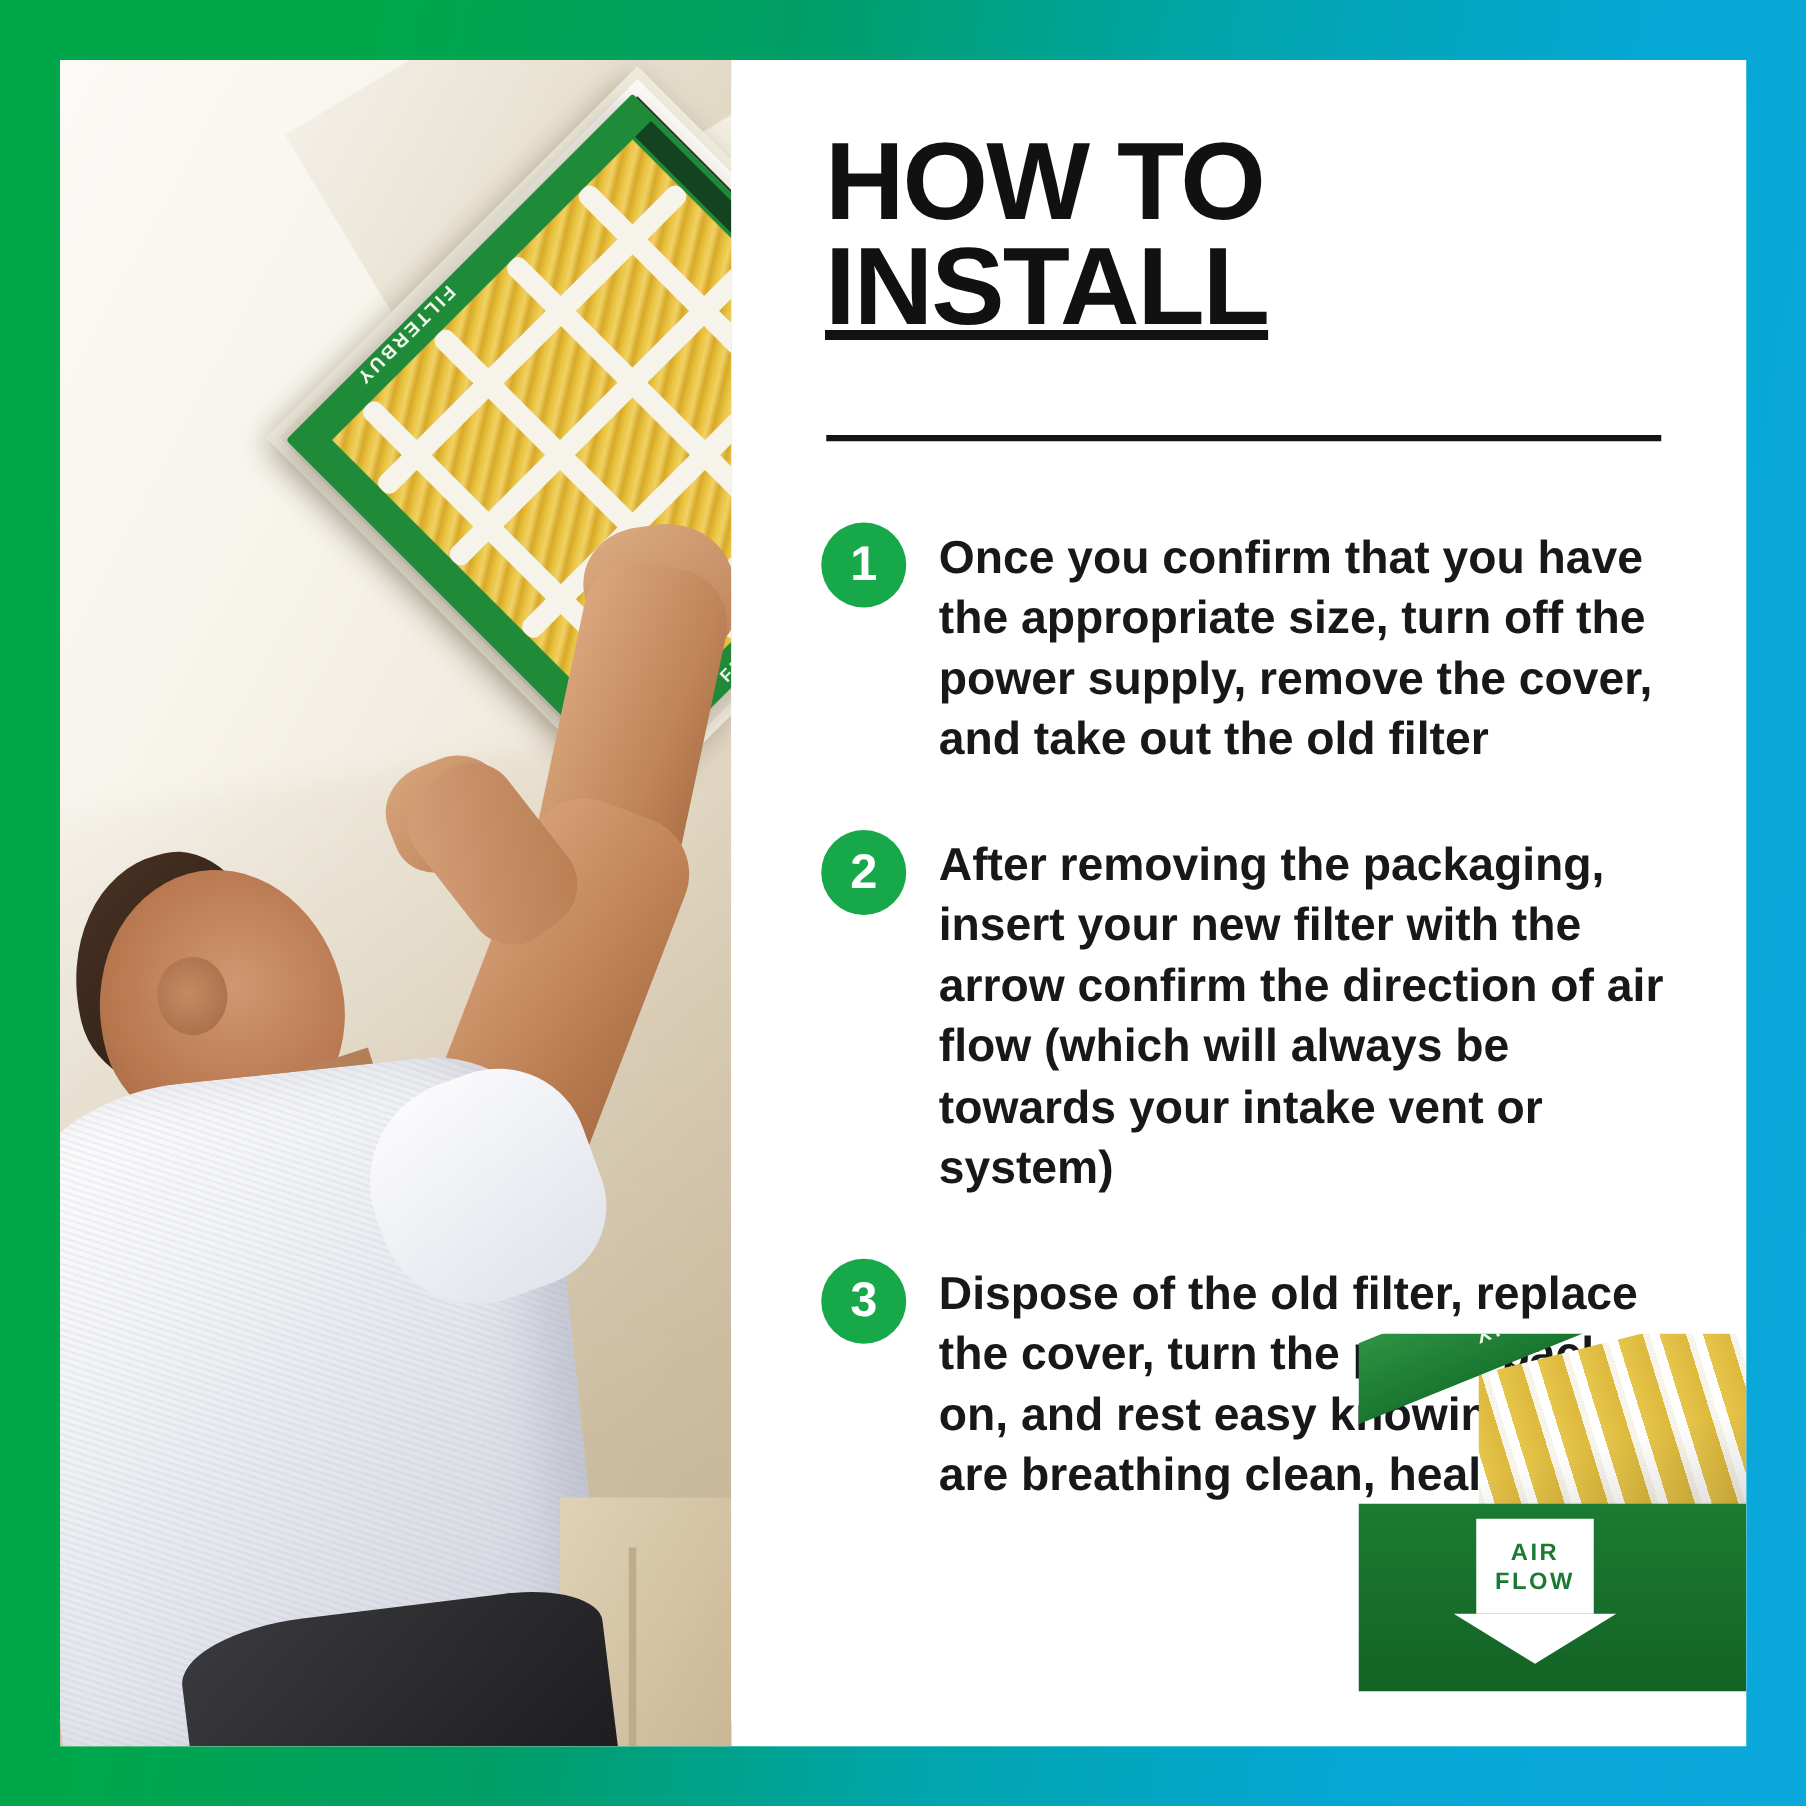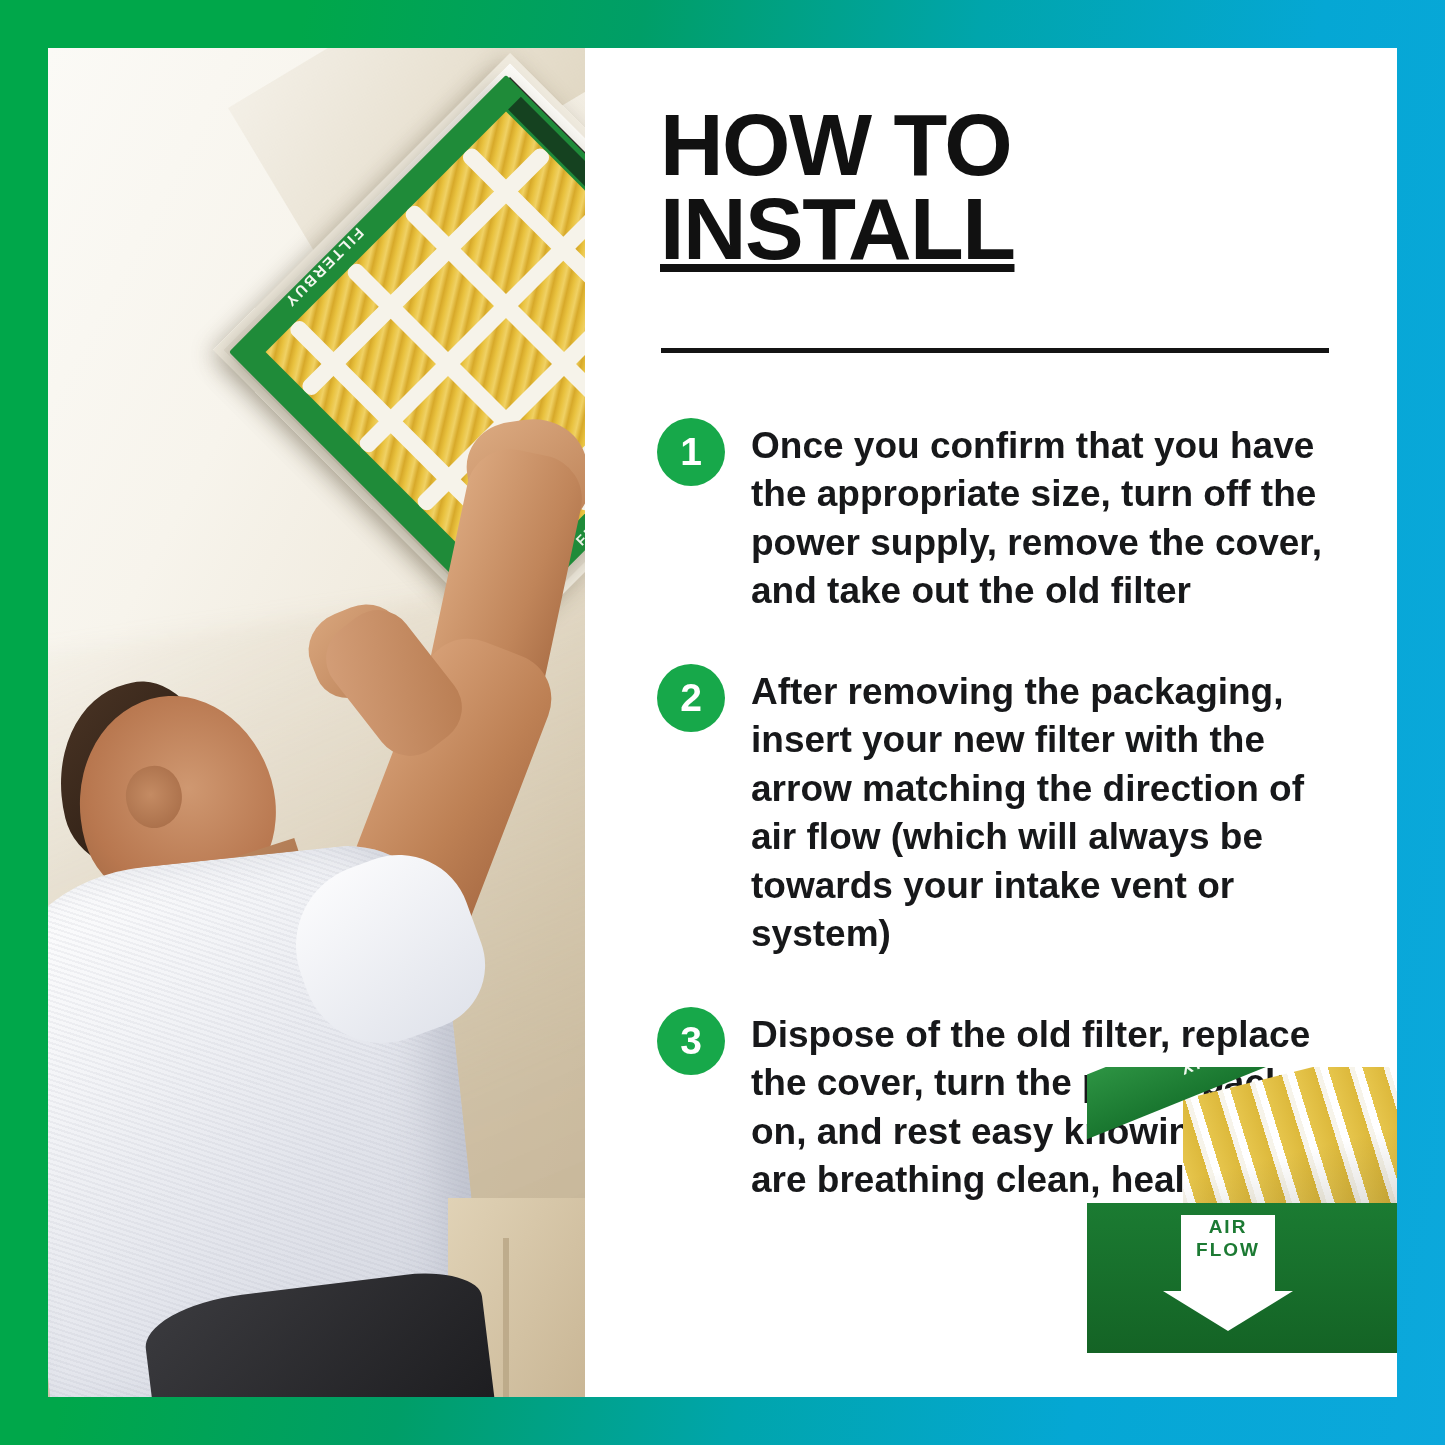--- a/index.html
+++ b/index.html
@@ -188,21 +188,21 @@
   .pleat-shade { position:absolute; inset:0;
     background:linear-gradient(180deg,rgba(0,0,0,0) 40%,rgba(40,30,0,.22) 100%); }
   .arrow-wrap { position:absolute; left:76px; bottom:66px; width:130px; height:116px; }
   .arrow-shaft { position:absolute; left:18px; top:0; width:94px; height:76px; background:#ffffff; }
   .arrow-head {
     position:absolute; left:0; top:76px; width:0; height:0;
     border-left:65px solid transparent; border-right:65px solid transparent;
     border-top:40px solid #ffffff;
   }
   .arrow-wrap .af-txt {
-    position:absolute; left:0; top:0; width:130px; text-align:center;
+    position:absolute; left:0; top:16px; width:130px; text-align:center;
     color:#1c7a33; font-size:19px; font-weight:bold; letter-spacing:2px;
     line-height:1.22; font-family:"Liberation Sans", sans-serif;
   }
 </style>
 </head>
 <body>
 
 <div id="infographic">
   <div id="canvas">
 
@@ -259,21 +259,21 @@
 
       <div id="steps">
 
         <div class="step">
           <div class="badge">1</div>
           <div class="step-text">Once you confirm that you have the appropriate size, turn off the power supply, remove the cover, and take out the old filter</div>
         </div>
 
         <div class="step">
           <div class="badge">2</div>
-          <div class="step-text">After removing the packaging, insert your new filter with the arrow matching the direction of air flow (which will always be towards your intake vent or system)</div>
+          <div class="step-text">After removing the packaging, insert your new filter with the arrow confirm the direction of air flow (which will always be towards your intake vent or system)</div>
         </div>
 
         <div class="step">
           <div class="badge">3</div>
           <div class="step-text">Dispose of the old filter, replace the cover, turn the power back on, and rest easy knowing you are breathing clean, healthy air</div>
         </div>
 
       </div>
 
       <div id="product">

